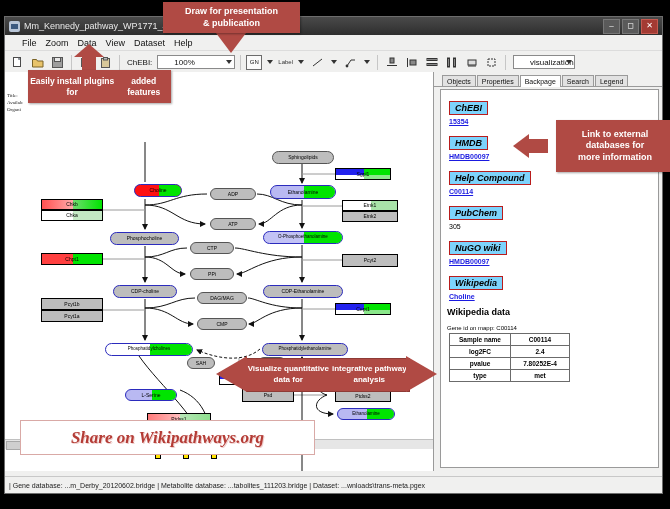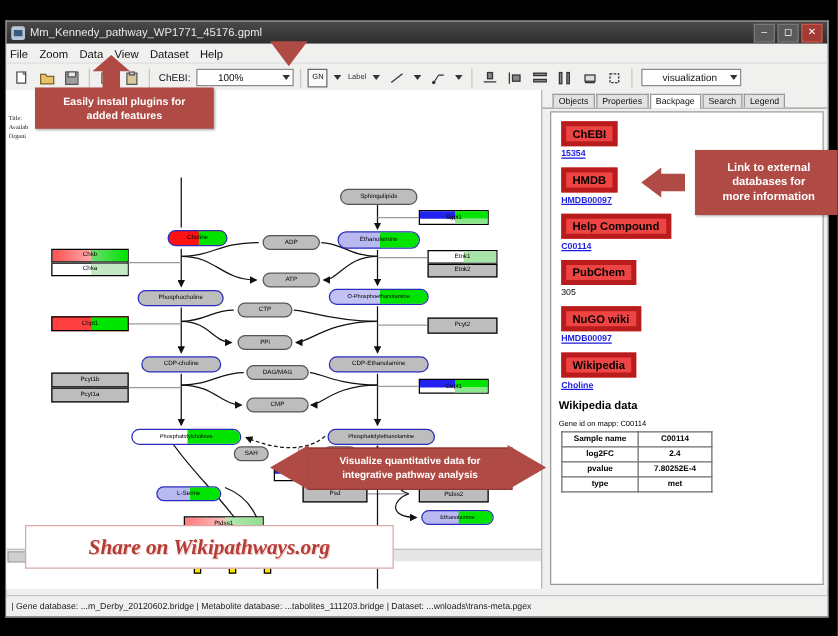--- a/index.html
+++ b/index.html
@@ -14,21 +14,21 @@
   .titlebar .tico{width:11px;height:11px;background:#b9c6d8;border-radius:2px;position:relative;flex:0 0 auto;}
   .titlebar .tico:after{content:"";position:absolute;left:2px;top:3px;width:7px;height:5px;background:#3c5a80;}
   .title-text{color:#e8e8e8;font-size:9px;white-space:nowrap;overflow:hidden;font-family:"Liberation Sans",sans-serif;}
   .wbtns{margin-left:auto;display:flex;gap:2px;}
   .wbtn{width:15px;height:13px;background:#5a5a5a;border:1px solid #777;font-size:8px;color:#fff;
         text-align:center;line-height:12px;}
   .wbtn.close{background:#a33a33;border-color:#c45a50;}
 
   
   .menubar{height:15px;background:#f0f0ef;border-bottom:1px solid #dcdcdc;display:flex;align-items:center;
-           padding-left:3px;gap:9px;}
+           padding-left:17px;gap:9px;}
   .menubar span{font-size:9px;color:#111;}
 
   
   .toolbar{height:22px;background:#f0f0ef;border-bottom:1px solid #c9c9c9;display:flex;align-items:center;
            padding-left:4px;gap:3px;}
   .tbtn{width:15px;height:15px;border:1px solid transparent;display:flex;align-items:center;justify-content:center;
         font-size:9px;color:#333;}
   .sep{width:1px;height:15px;background:#c6c6c6;margin:0 2px;}
   .zoomlbl{font-size:8px;color:#111;margin-left:2px;margin-right:2px;}
   .combo{height:14px;border:1px solid #8a8a8a;background:#fff;display:flex;align-items:center;
@@ -62,22 +62,22 @@
 
   .handle{position:absolute;width:4px;height:4px;background:#ffe400;border:1px solid #000;z-index:9;}
 
   
   .rightwrap{flex:1;background:#f0f0ef;position:relative;display:flex;flex-direction:column;}
   .tabs{display:flex;align-items:flex-end;padding-left:8px;height:14px;border-bottom:1px solid #9a9a9a;}
   .tab{font-size:7px;padding:2px 4px 1px 4px;border:1px solid #9a9a9a;border-bottom:none;background:#e2e2e2;
        margin-right:1px;color:#111;}
   .tab.active{background:#fff;position:relative;top:1px;padding-bottom:2px;}
   .panelbody{flex:1;background:#fff;border:1px solid #9a9a9a;margin:2px 3px 3px 6px;position:relative;overflow:hidden;}
-  .dbname{display:inline-block;border:4px solid #b91c1c;background:#ef4444;font-size:9px;font-weight:bold;
-          padding:1px 5px;color:#000;}
+  .dbname{display:inline-block;border:1px solid #b91c1c;background:#7dd3fc;font-size:9px;font-weight:bold;
+          padding:1px 5px;color:#000;font-style:italic;}
   .dblink{font-size:7px;color:#1a1ae0;text-decoration:underline;font-weight:bold;display:block;margin-top:3px;}
   .dbplain{font-size:7px;color:#000;display:block;margin-top:3px;}
   .dbgroup{margin:0 0 7px 6px;}
   .exprhdr{font-size:9px;font-weight:bold;color:#000;margin:2px 0 0 4px;}
   .geneid{font-size:6px;color:#000;margin:8px 0 2px 4px;}
   table.expr{border-collapse:collapse;margin-left:6px;}
   table.expr td{border:1px solid #6b6b6b;font-size:6.5px;text-align:center;padding:2px 4px;color:#000;
                 font-weight:bold;background:#fff;}
   table.expr td.k{width:52px;}
   table.expr td.v{width:50px;}
@@ -211,21 +211,21 @@
             <rect x="2" y="3" width="8" height="5" fill="#ddd" stroke="#333"></rect>
             <line x1="2" y1="9" x2="10" y2="9" stroke="#333"></line>
           </svg>
       </div>
       <div class="tbtn">
         <svg width="12" height="11" viewBox="0 0 12 11">
             <rect x="2" y="2" width="7" height="7" fill="none" stroke="#333" stroke-dasharray="2 1"></rect>
           </svg>
       </div>
       <div class="sep"></div>
-      <div class="combo" style="width:80px;margin-left:2px">
+      <div class="combo" style="width:62px;margin-left:2px">
         <span>visualization</span>
         <span class="arw"></span>
       </div>
     </div>
 
     <div class="body">
 
       <div class="canvaswrap">
         <div class="canvas">
 
@@ -519,40 +519,44 @@
           </div>
         </div>
       </div>
     </div>
 
     <div class="statusbar">
       <div class="st">| Gene database: ...m_Derby_20120602.bridge | Metabolite database: ...tabolites_111203.bridge | Dataset: ...wnloads\trans-meta.pgex</div>
     </div>
   </div>
 
+  <div class="callout" style="left:163px;top:2px;width:137px;height:31px;font-size:9px;flex-direction:column">
+    <div>Draw for presentation</div>
+    <div>&amp; publication</div>
+  </div>
   <div class="ctri" style="left:216px;top:33px;border-left:15px solid transparent;border-right:15px solid transparent;border-top:20px solid #b04a44"></div>
 
-  <div class="callout" style="left:28px;top:70px;width:143px;height:33px;font-size:8.5px;flex-direction:column">
+  <div class="callout" style="left:28px;top:70px;width:143px;height:33px;font-size:8.5px;flex-direction:row">
     <div>Easily install plugins for</div>
     <div>added features</div>
   </div>
   <div style="position:absolute;left:82px;top:55px;width:14px;height:17px;background:#b04a44;z-index:39"></div>
   <div class="ctri" style="left:74px;top:44px;border-left:15px solid transparent;border-right:15px solid transparent;border-bottom:13px solid #b04a44"></div>
 
   <div class="callout" style="left:556px;top:120px;width:118px;height:52px;font-size:9px;flex-direction:column">
     <div>Link  to external</div>
     <div>databases  for</div>
     <div>more information</div>
   </div>
   <div style="position:absolute;left:528px;top:139px;width:20px;height:14px;background:#b04a44;z-index:39"></div>
   <div class="ctri" style="left:513px;top:134px;border-top:12px solid transparent;border-bottom:12px solid transparent;border-right:16px solid #b04a44"></div>
 
   <div class="vbanner" style="left:216px;top:356px;width:220px;height:36px">
     <div style="position:absolute;left:30px;top:2px;width:162px;height:32px;background:#b04a44;border:1px solid #8e3a35;
-                display:flex;flex-direction:column;align-items:center;justify-content:center;color:#fff;
+                display:flex;flex-direction:row;align-items:center;justify-content:center;color:#fff;
                 font-weight:bold;font-size:8px;text-align:center;line-height:1.35">
       <div>Visualize quantitative data  for</div>
       <div>integrative pathway analysis</div>
     </div>
     <div class="ctri" style="left:0;top:0;border-top:18px solid transparent;border-bottom:18px solid transparent;border-right:31px solid #b04a44"></div>
     <div class="ctri" style="left:190px;top:0;border-top:18px solid transparent;border-bottom:18px solid transparent;border-left:31px solid #b04a44"></div>
   </div>
 
   <div class="share" style="left:20px;top:420px;width:293px;height:33px">
     <span style="font-size:17px">Share on Wikipathways.org</span>

